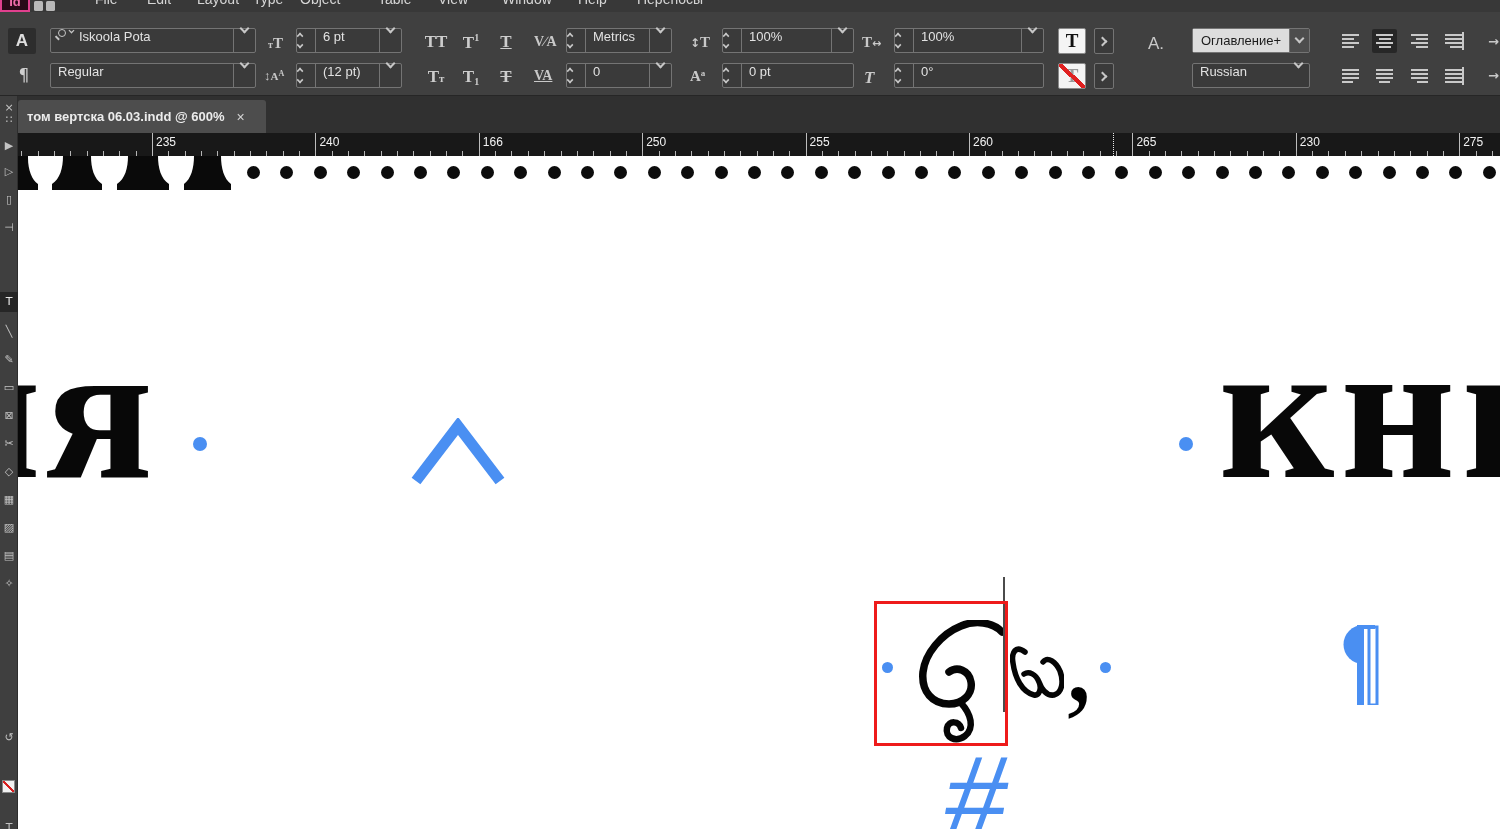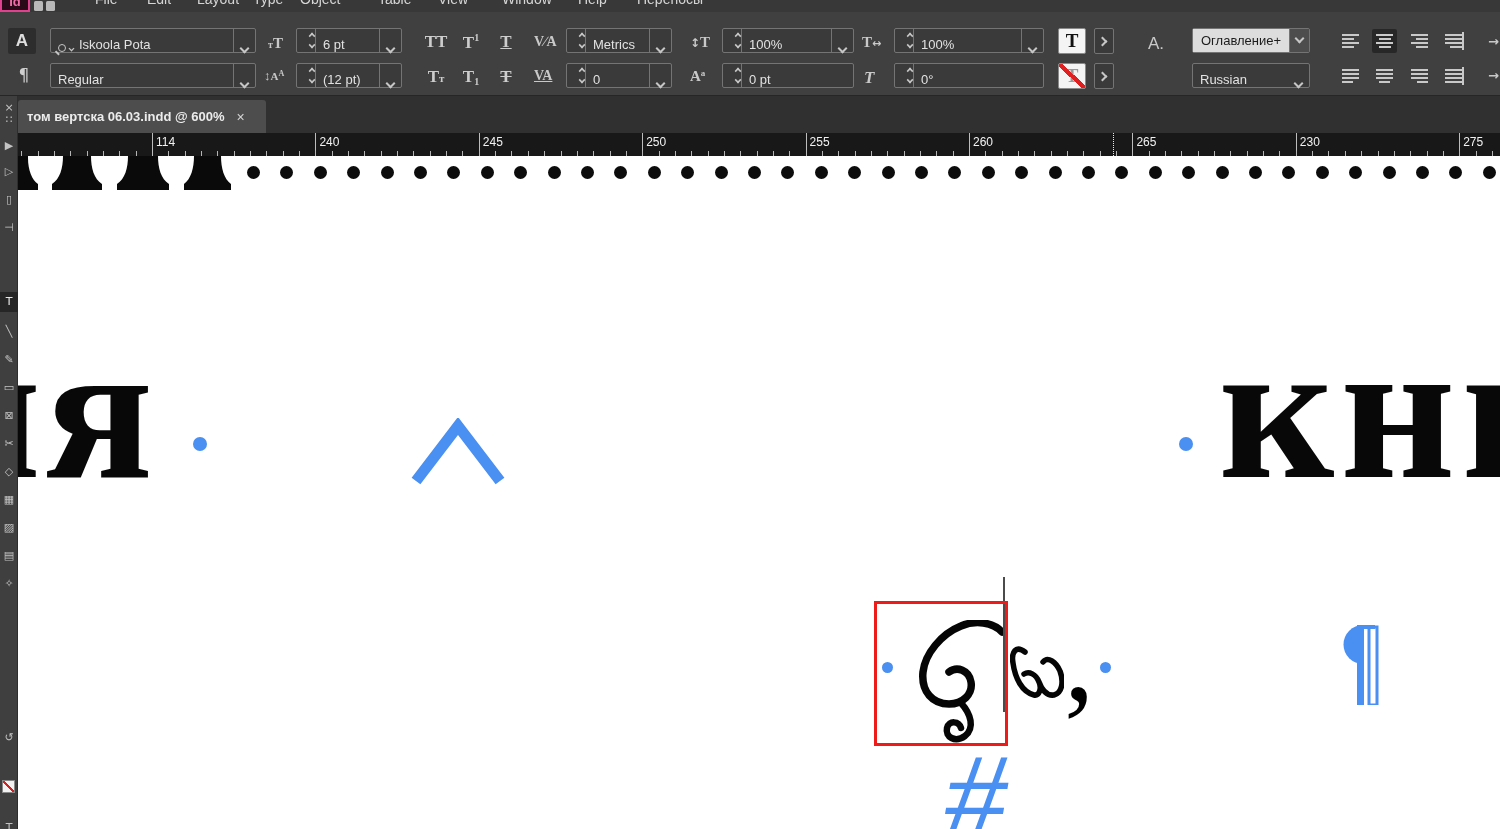--- a/index.html
+++ b/index.html
@@ -8,21 +8,21 @@
 
   
   #menubar { position:absolute; left:0; top:0; width:1500px; height:12px; background:#383838; overflow:hidden; }
   #menubar .mitem { position:absolute; top:-9px; font-size:14px; color:#d6d6d6; }
   #idlogo { position:absolute; left:0; top:-10px; width:30px; height:22px; background:#2a0a18; border:2px solid #e1408e; color:#f06daa; font-size:13px; font-weight:bold; text-align:center; line-height:20px; }
   .bridgebar { position:absolute; top:1px; width:9px; height:10px; background:#b9b9b9; border-radius:1.5px; }
 
   
   #cpanel { position:absolute; left:0; top:12px; width:1500px; height:84px; background:#404040; border-bottom:1px solid #262626; }
   .fgroup { position:absolute; display:flex; align-items:stretch; height:25px; border:1px solid #747474; background:#3a3a3a; border-radius:2px; }
-  .seg { display:flex; align-items:flex-end; justify-content:center; }
+  .seg { display:flex; align-items:flex-start; justify-content:center; }
   .seg + .seg { border-left:1px solid #747474; }
   .seg.val { justify-content:flex-start; padding:0 7px; font-size:13px; color:#e2e2e2; white-space:nowrap; }
   .seg.stp { flex-direction:column; width:18px; gap:3px; }
   .seg.arr { width:22px; }
   .chev { width:7px; height:7px; border-right:2px solid #c6c6c6; border-bottom:2px solid #c6c6c6; transform:rotate(45deg); margin-top:-4px; }
   .car { width:6px; height:6px; border-left:2px solid #c6c6c6; border-top:2px solid #c6c6c6; }
   .car.up { transform:rotate(45deg) scale(.8); }
   .car.dn { transform:rotate(225deg) scale(.8); }
   .picon { position:absolute; color:#c9c9c9; font-family:"Liberation Serif",serif; font-weight:bold; white-space:nowrap; }
   .flatbtn { position:absolute; color:#cdcdcd; font-family:"Liberation Serif",serif; font-weight:bold; font-size:17px; text-align:center; }
@@ -338,25 +338,25 @@
 
 <div id="tabbar">
   <div id="doctab">
     <span class="ttl">том вертска 06.03.indd @ 600%</span>
     <span class="cls">×</span>
   </div>
 </div>
 
 <div id="ruler">
     <div class="rmaj" style="left: 134px;"></div>
-    <div class="rlab" style="left: 138px;">114</div>
+    <div class="rlab" style="left: 138px;">235</div>
     <div class="rmaj" style="left: 297.4px;"></div>
     <div class="rlab" style="left: 301.4px;">240</div>
     <div class="rmaj" style="left: 460.8px;"></div>
-    <div class="rlab" style="left: 464.8px;">245</div>
+    <div class="rlab" style="left: 464.8px;">166</div>
     <div class="rmaj" style="left: 624.2px;"></div>
     <div class="rlab" style="left: 628.2px;">250</div>
     <div class="rmaj" style="left: 787.6px;"></div>
     <div class="rlab" style="left: 791.6px;">255</div>
     <div class="rmaj" style="left: 951px;"></div>
     <div class="rlab" style="left: 955px;">260</div>
     <div class="rmaj" style="left: 1114.4px;"></div>
     <div class="rlab" style="left: 1118.4px;">265</div>
     <div class="rmaj" style="left: 1277.8px;"></div>
     <div class="rlab" style="left: 1281.8px;">230</div>

